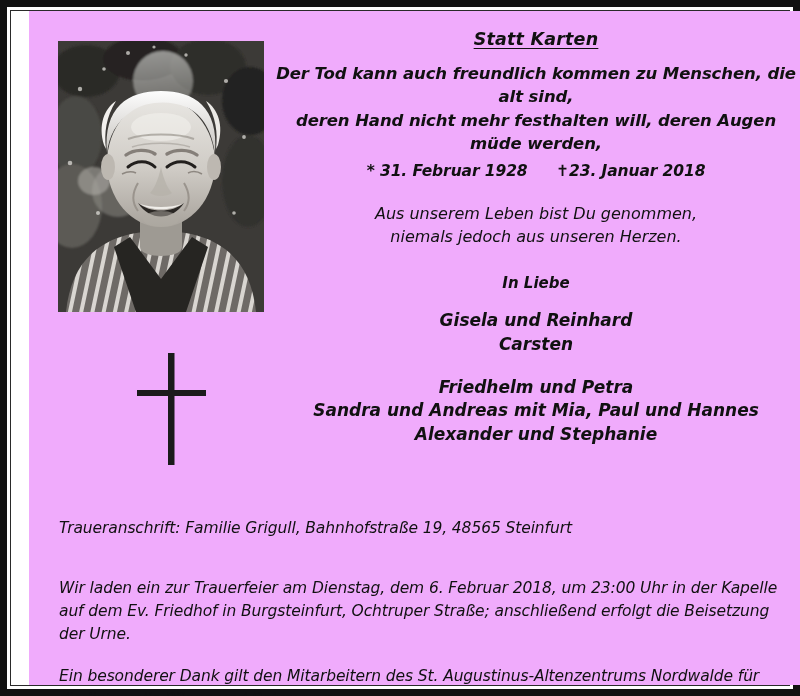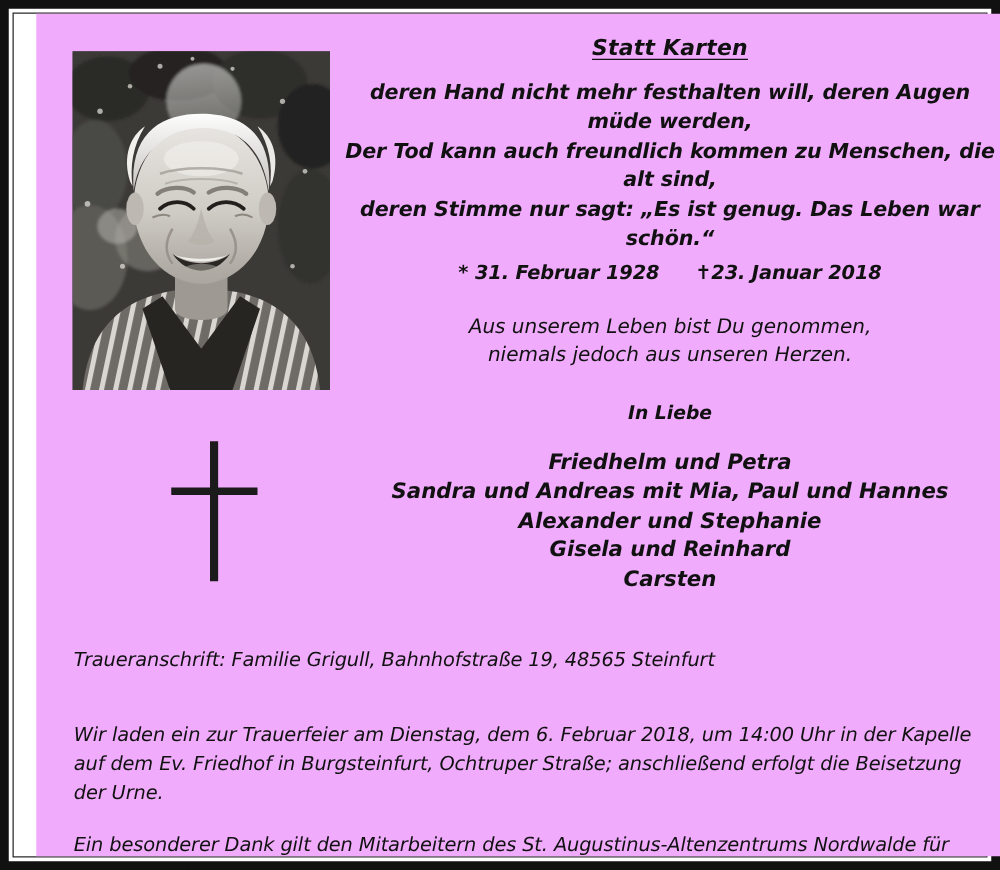--- a/index.html
+++ b/index.html
@@ -268,53 +268,52 @@
         <rect x="44" y="4" width="6.5" height="112" fill="#1b1b1b"></rect>
         <rect x="13" y="41" width="69" height="6" fill="#1b1b1b"></rect>
       </svg>
     </div>
 
     <div class="col-right">
 
       <div class="statt-karten">Statt Karten</div>
 
       <div class="verse">
+        <div>Der Tod kann auch freundlich kommen zu Menschen, die alt sind,</div>
         <div>deren Hand nicht mehr festhalten will, deren Augen müde werden,</div>
-        <div>Der Tod kann auch freundlich kommen zu Menschen, die alt sind,</div>
-        <div>deren Stimme nur sagt: „Es ist genug. Das Leben war schön.“</div>
       </div>
 
 
       <div class="dates">
         <span class="sym">*</span>
         <span>31. Februar 1928</span>
         <span class="gap"></span>
         <span class="sym">✝</span><span>23. Januar 2018</span>
       </div>
 
       <div class="verse2">
         <div>Aus unserem Leben bist Du genommen,</div>
         <div>niemals jedoch aus unseren Herzen.</div>
       </div>
 
       <div class="in-liebe">In Liebe</div>
 
+      <div class="family-group group-1">
+        <div>Gisela und Reinhard</div>
+        <div>Carsten</div>
+      </div>
+
       <div class="family-group group-2">
         <div>Friedhelm und Petra</div>
         <div>Sandra und Andreas mit Mia, Paul und Hannes</div>
         <div>Alexander und Stephanie</div>
       </div>
 
-      <div class="family-group group-1">
-        <div>Gisela und Reinhard</div>
-        <div>Carsten</div>
-      </div>
-
     </div>
 
     <div class="bottom">
       <p class="addr">Traueranschrift: Familie Grigull, Bahnhofstraße 19, 48565 Steinfurt</p>
-      <p class="invite">Wir laden ein zur Trauerfeier am Dienstag, dem 6. Februar 2018, um 14:00 Uhr in der Kapelle auf dem Ev. Friedhof in Burgsteinfurt, Ochtruper Straße; anschließend erfolgt die Beisetzung der Urne.</p>
+      <p class="invite">Wir laden ein zur Trauerfeier am Dienstag, dem 6. Februar 2018, um 23:00 Uhr in der Kapelle auf dem Ev. Friedhof in Burgsteinfurt, Ochtruper Straße; anschließend erfolgt die Beisetzung der Urne.</p>
       <p class="thanks">Ein besonderer Dank gilt den Mitarbeitern des St. Augustinus-Altenzentrums Nordwalde für die liebevolle Pflege und Betreuung.</p>
     </div>
 
   </div>
 </div>
 
 </body></html>

